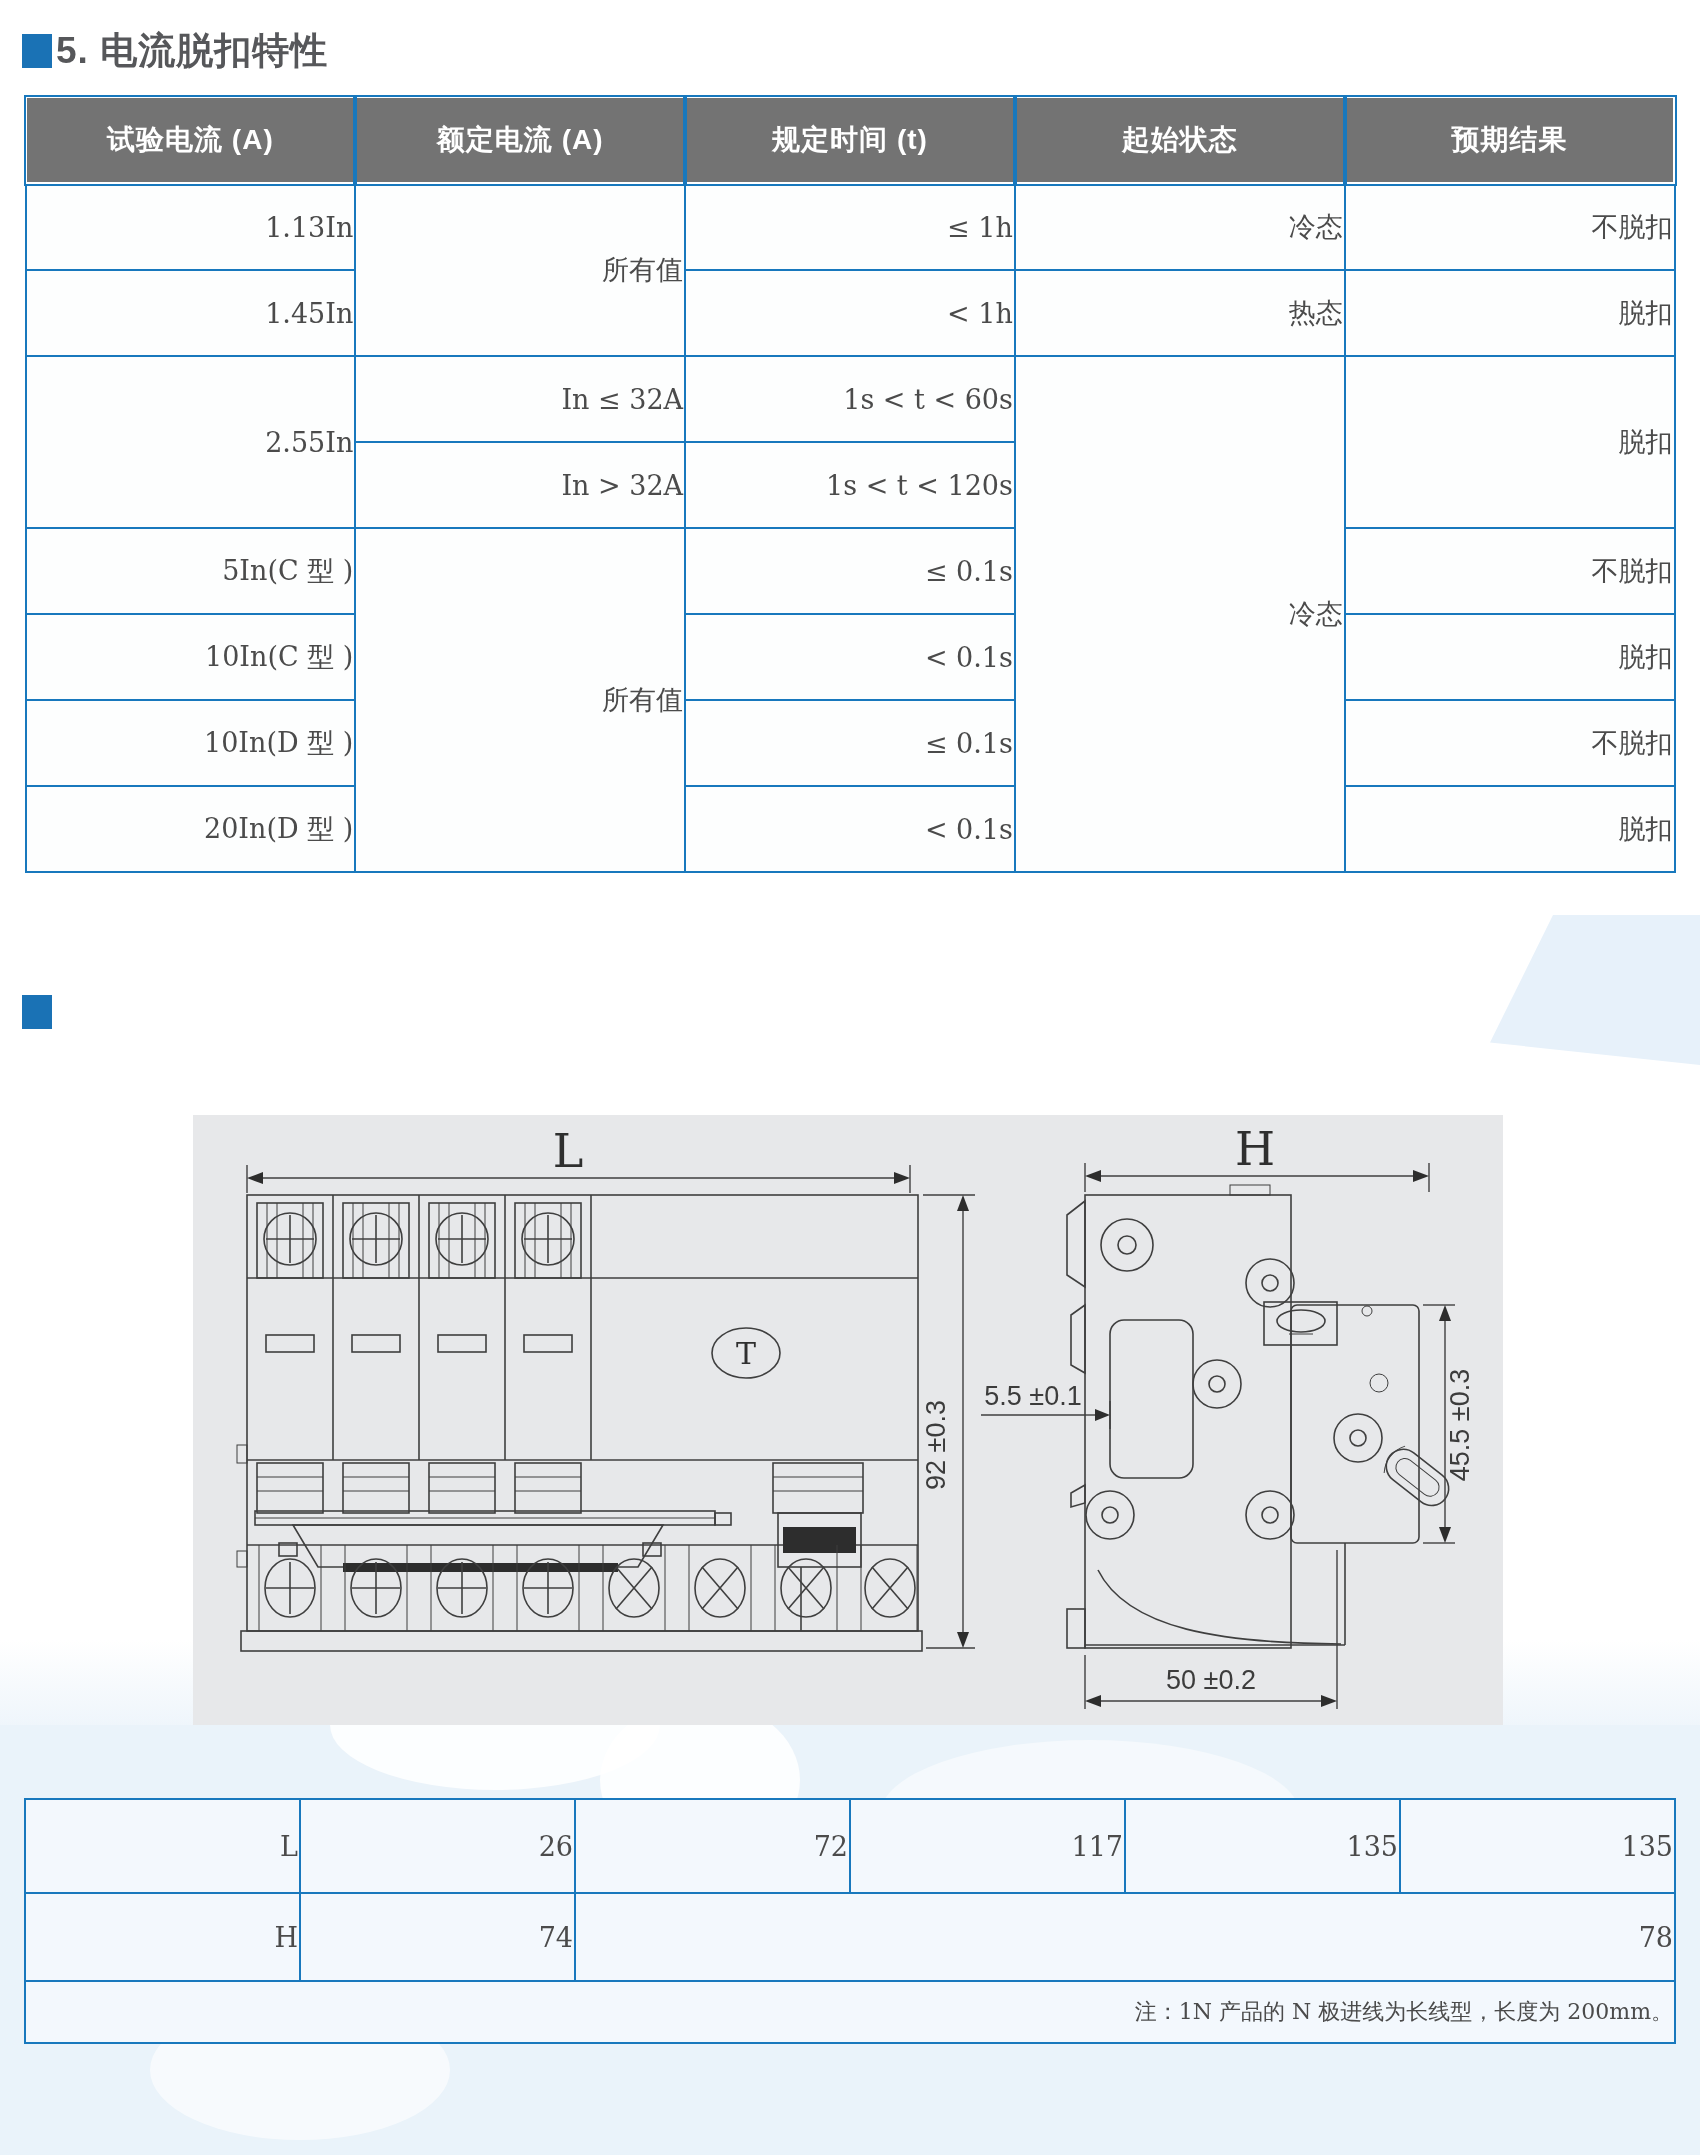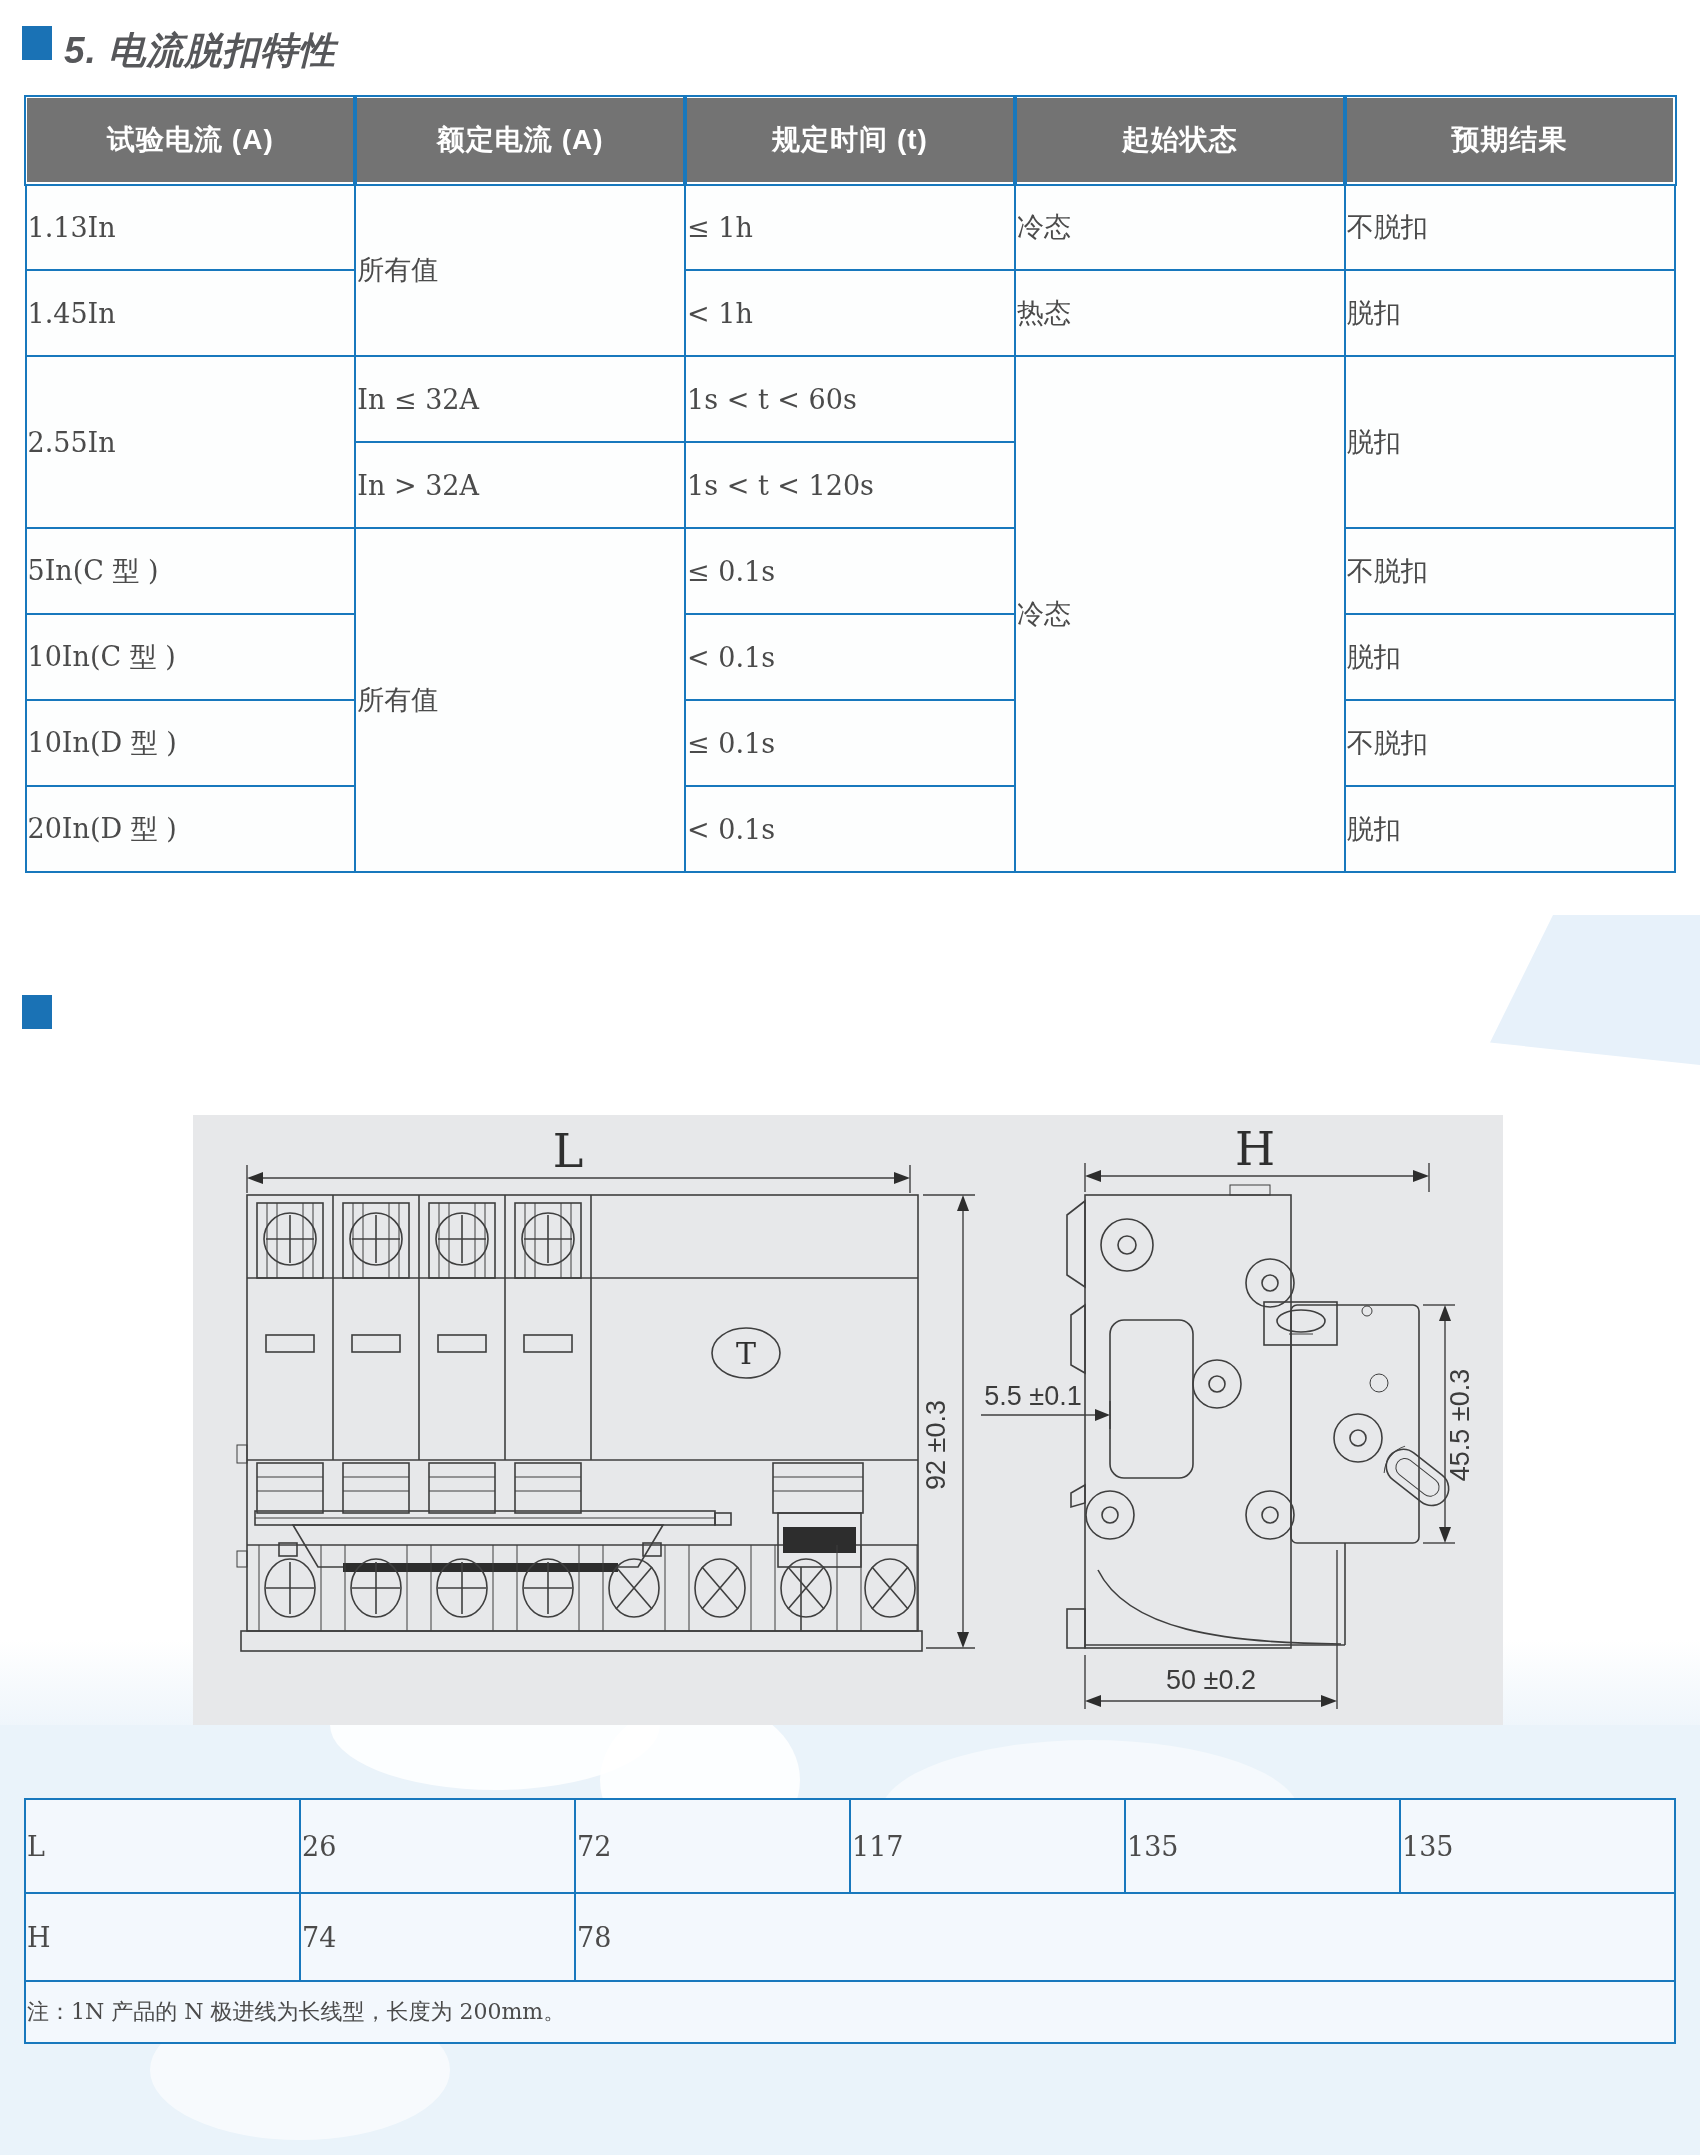--- a/index.html
+++ b/index.html
@@ -11,34 +11,34 @@
   
   .wash{position:absolute;pointer-events:none;}
   #wash-bottom{left:0;top:1725px;width:1700px;height:430px;background:#eaf3fa;}
   #wash-mid{left:0;top:1640px;width:1700px;height:90px;
     background:linear-gradient(180deg,#ffffff 0%,#eef5fb 100%);}
   #wash-right{right:0;top:915px;width:210px;height:150px;background:#e7f1fa;
     clip-path:polygon(30% 0,100% 0,100% 100%,0 85%);}
   .cloud{position:absolute;background:#ffffff;border-radius:50%;opacity:.85;}
 
   
-  .sec-title{position:absolute;display:flex;align-items:flex-start;gap:12px;font-style:italic;}
+  .sec-title{position:absolute;display:flex;align-items:center;gap:4px;}
   .sec-bullet{width:30px;height:34px;background:#1a72b5;}
   .sec-text{font-size:37px;font-weight:bold;color:#56575a;letter-spacing:1px;}
 
   
   table{border-collapse:collapse;table-layout:fixed;width:1652px;}
   .blue-table{position:absolute;left:24px;}
   th{
     background:#737373;color:#ffffff;font-size:28px;font-weight:bold;
     border:3px solid #ffffff;outline:2px solid #1878bd;
     font-family:"Liberation Sans", sans-serif;letter-spacing:1px;
   }
   td{
-    border:2.5px solid #1878bd;text-align:left;vertical-align:middle;
+    border:2.5px solid #1878bd;text-align:right;vertical-align:middle;
     font-family:"DejaVu Serif", serif;font-size:27px;color:#4b4b4b;
     background:#fdfefe;
   }
   #trip-table td{height:82px;}
   #trip-table th{height:82px;}
   #dim-table th{height:74px;}
   #dim-table td{background:#f3f8fd;}
   #dim-table .row-l td{height:90px;}
   #dim-table .row-h td{height:84px;}
   #dim-table .note-row td{height:58px;font-size:22px;}

